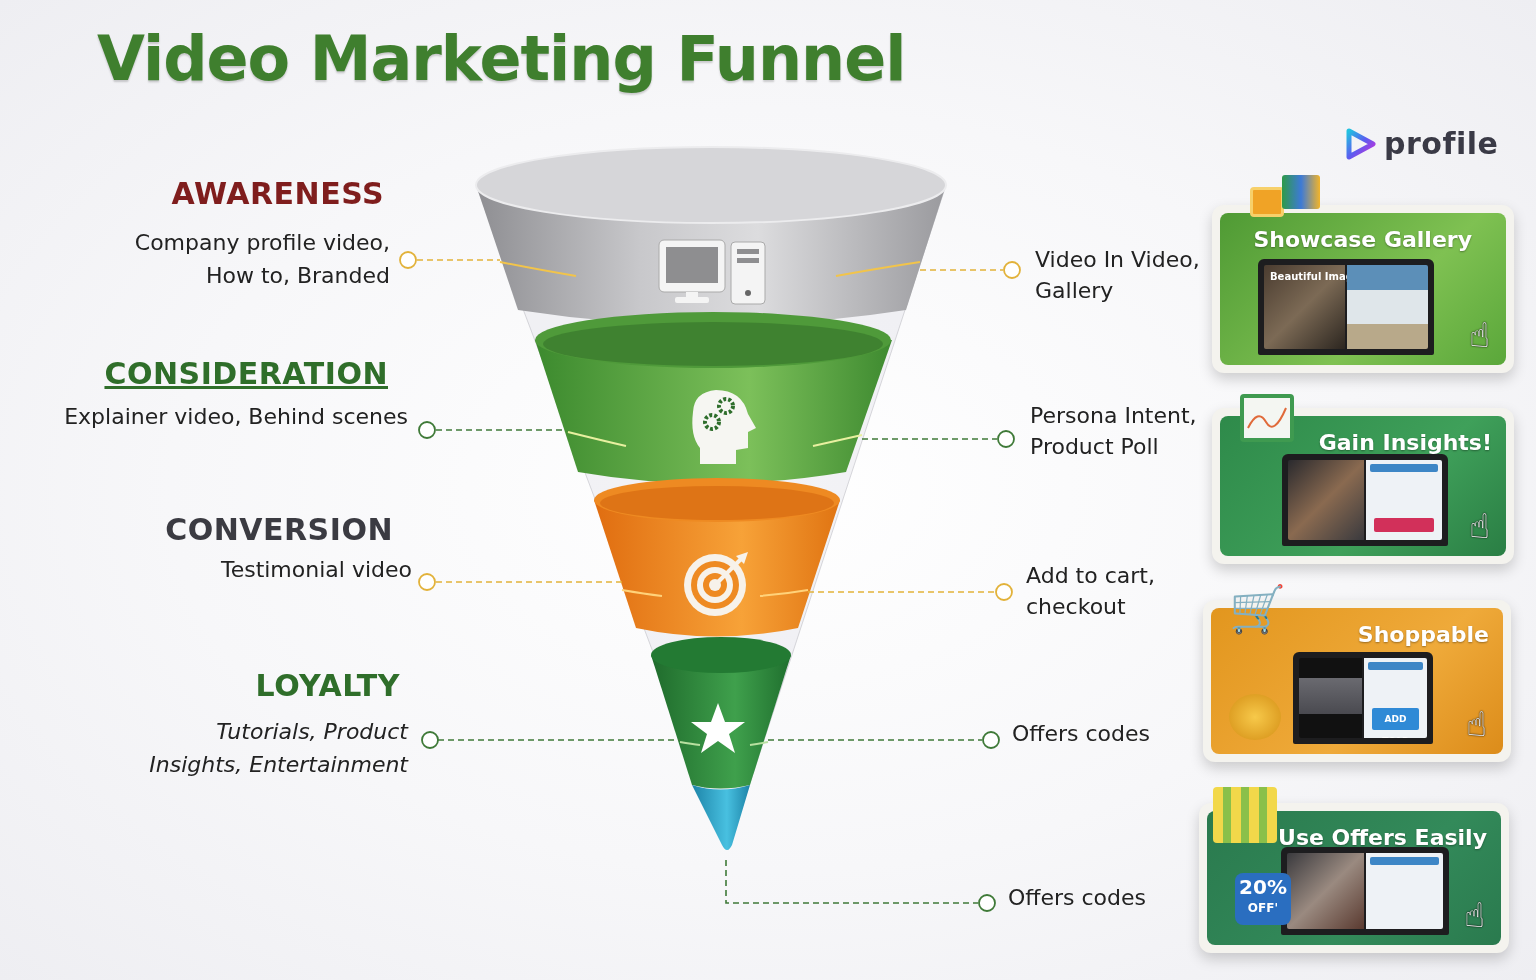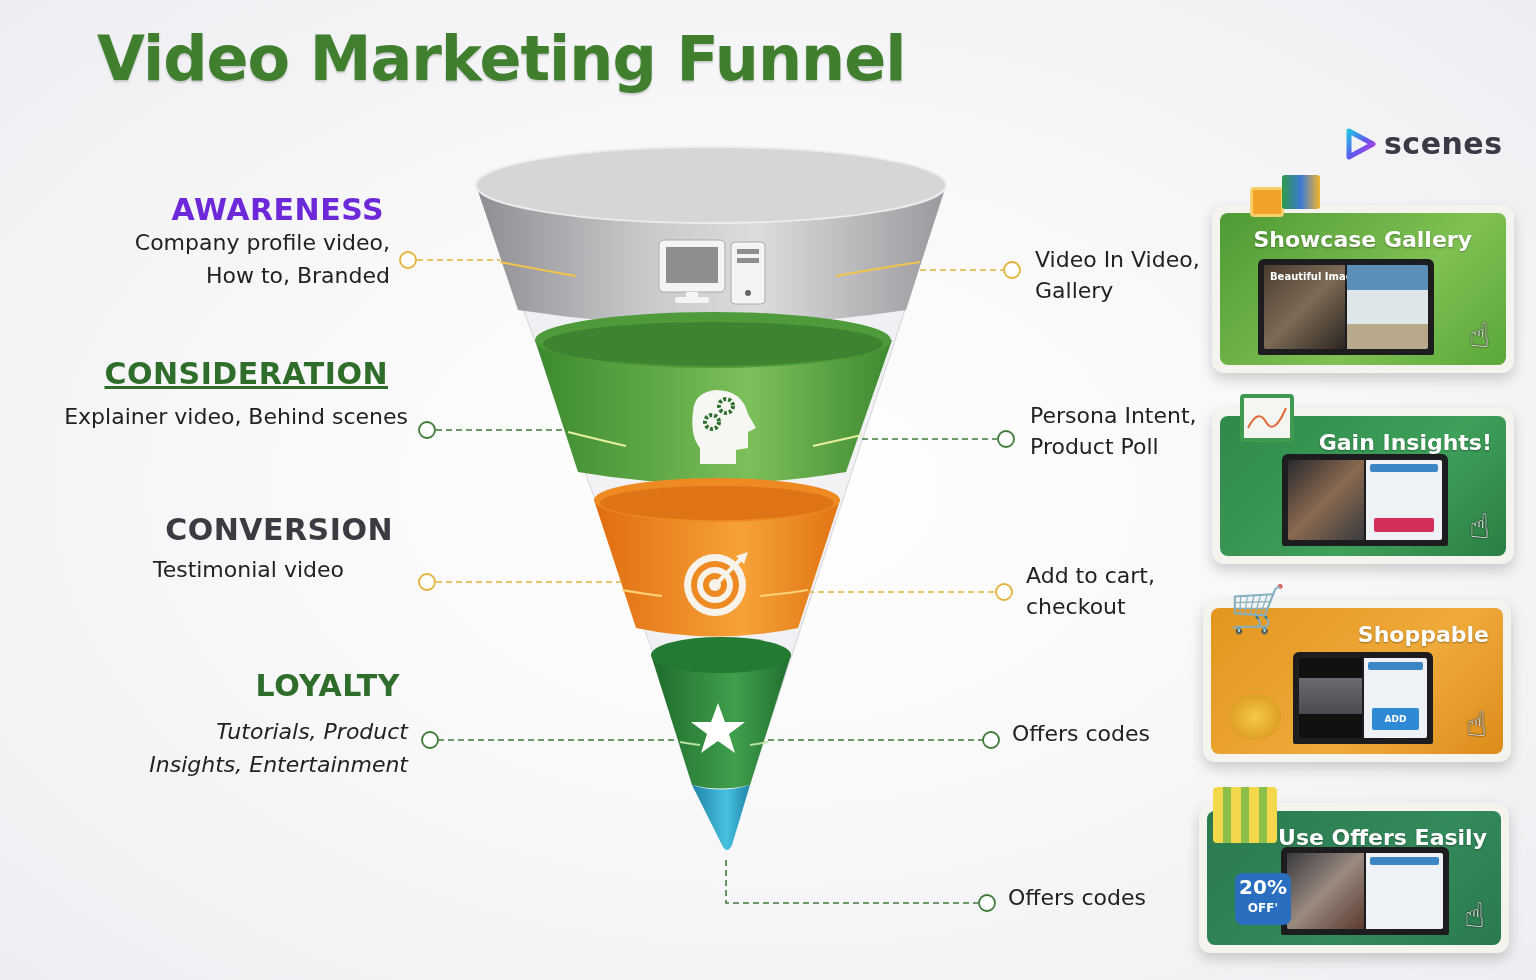--- a/index.html
+++ b/index.html
@@ -73,36 +73,36 @@
   <svg width="30" height="32" viewBox="0 0 30 32">
     <defs>
       <linearGradient id="lg" x1="0" y1="0" x2="1" y2="1">
         <stop offset="0" stop-color="#22c1e0"></stop>
         <stop offset="0.5" stop-color="#5b5cf0"></stop>
         <stop offset="1" stop-color="#d02ad8"></stop>
       </linearGradient>
     </defs>
     <path d="M3 3 L27 16 L3 29 Z" fill="none" stroke="url(#lg)" stroke-width="5" stroke-linejoin="round"></path>
   </svg>
-  <span class="logo-text">scenes</span>
-</div>
-
-<div class="abs stage-title" style="right:1152px; top:192px; color:#6d28d9;">AWARENESS</div>
+  <span class="logo-text">profile</span>
+</div>
+
+<div class="abs stage-title" style="right:1152px; top:176px; color:#7f1d1d;">AWARENESS</div>
 <div class="abs stage-desc" style="right:1146px; top:226px;">
   <div>Company profile video,</div>
   <div>How to, Branded</div>
 </div>
 
 <div class="abs stage-title" style="right:1148px; top:356px; color:#2f6e2a;text-decoration:underline;">CONSIDERATION</div>
 <div class="abs stage-desc" style="right:1128px; top:400px;">
   <div>Explainer video, Behind scenes</div>
 </div>
 
 <div class="abs stage-title" style="right:1143px; top:512px; color:#3b3b42;">CONVERSION</div>
-<div class="abs stage-desc" style="right:1192px; top:553px;">
+<div class="abs stage-desc" style="right:1124px; top:553px;">
   <div>Testimonial video</div>
 </div>
 
 <div class="abs stage-title" style="right:1136px; top:668px; color:#2f6e2a;">LOYALTY</div>
 <div class="abs stage-desc" style="right:1128px; top:715px;font-style:italic;">
   <div>Tutorials, Product</div>
   <div>Insights, Entertainment</div>
 </div>
 
 <svg class="abs" style="left:0; top:0;" width="1536" height="980">

